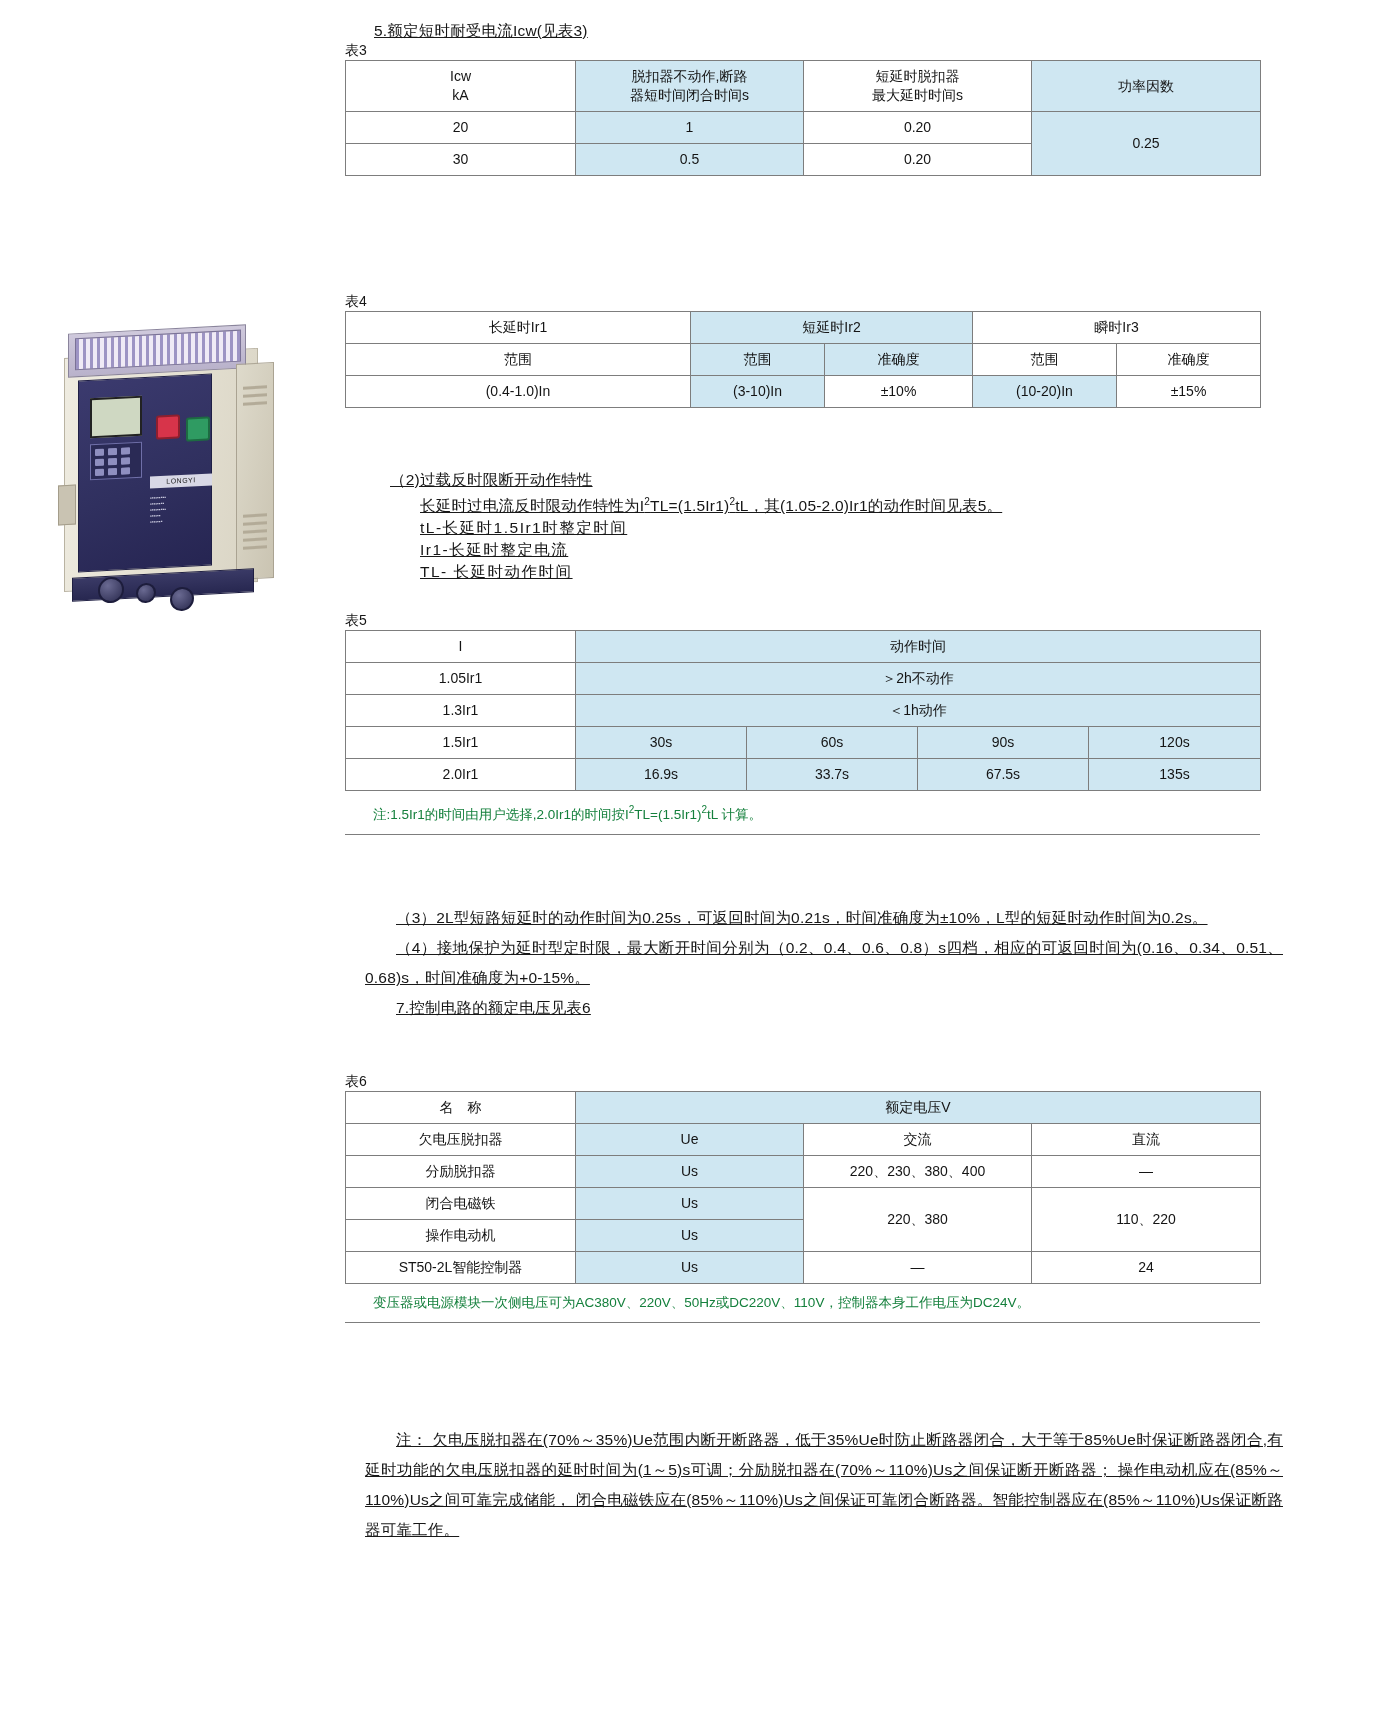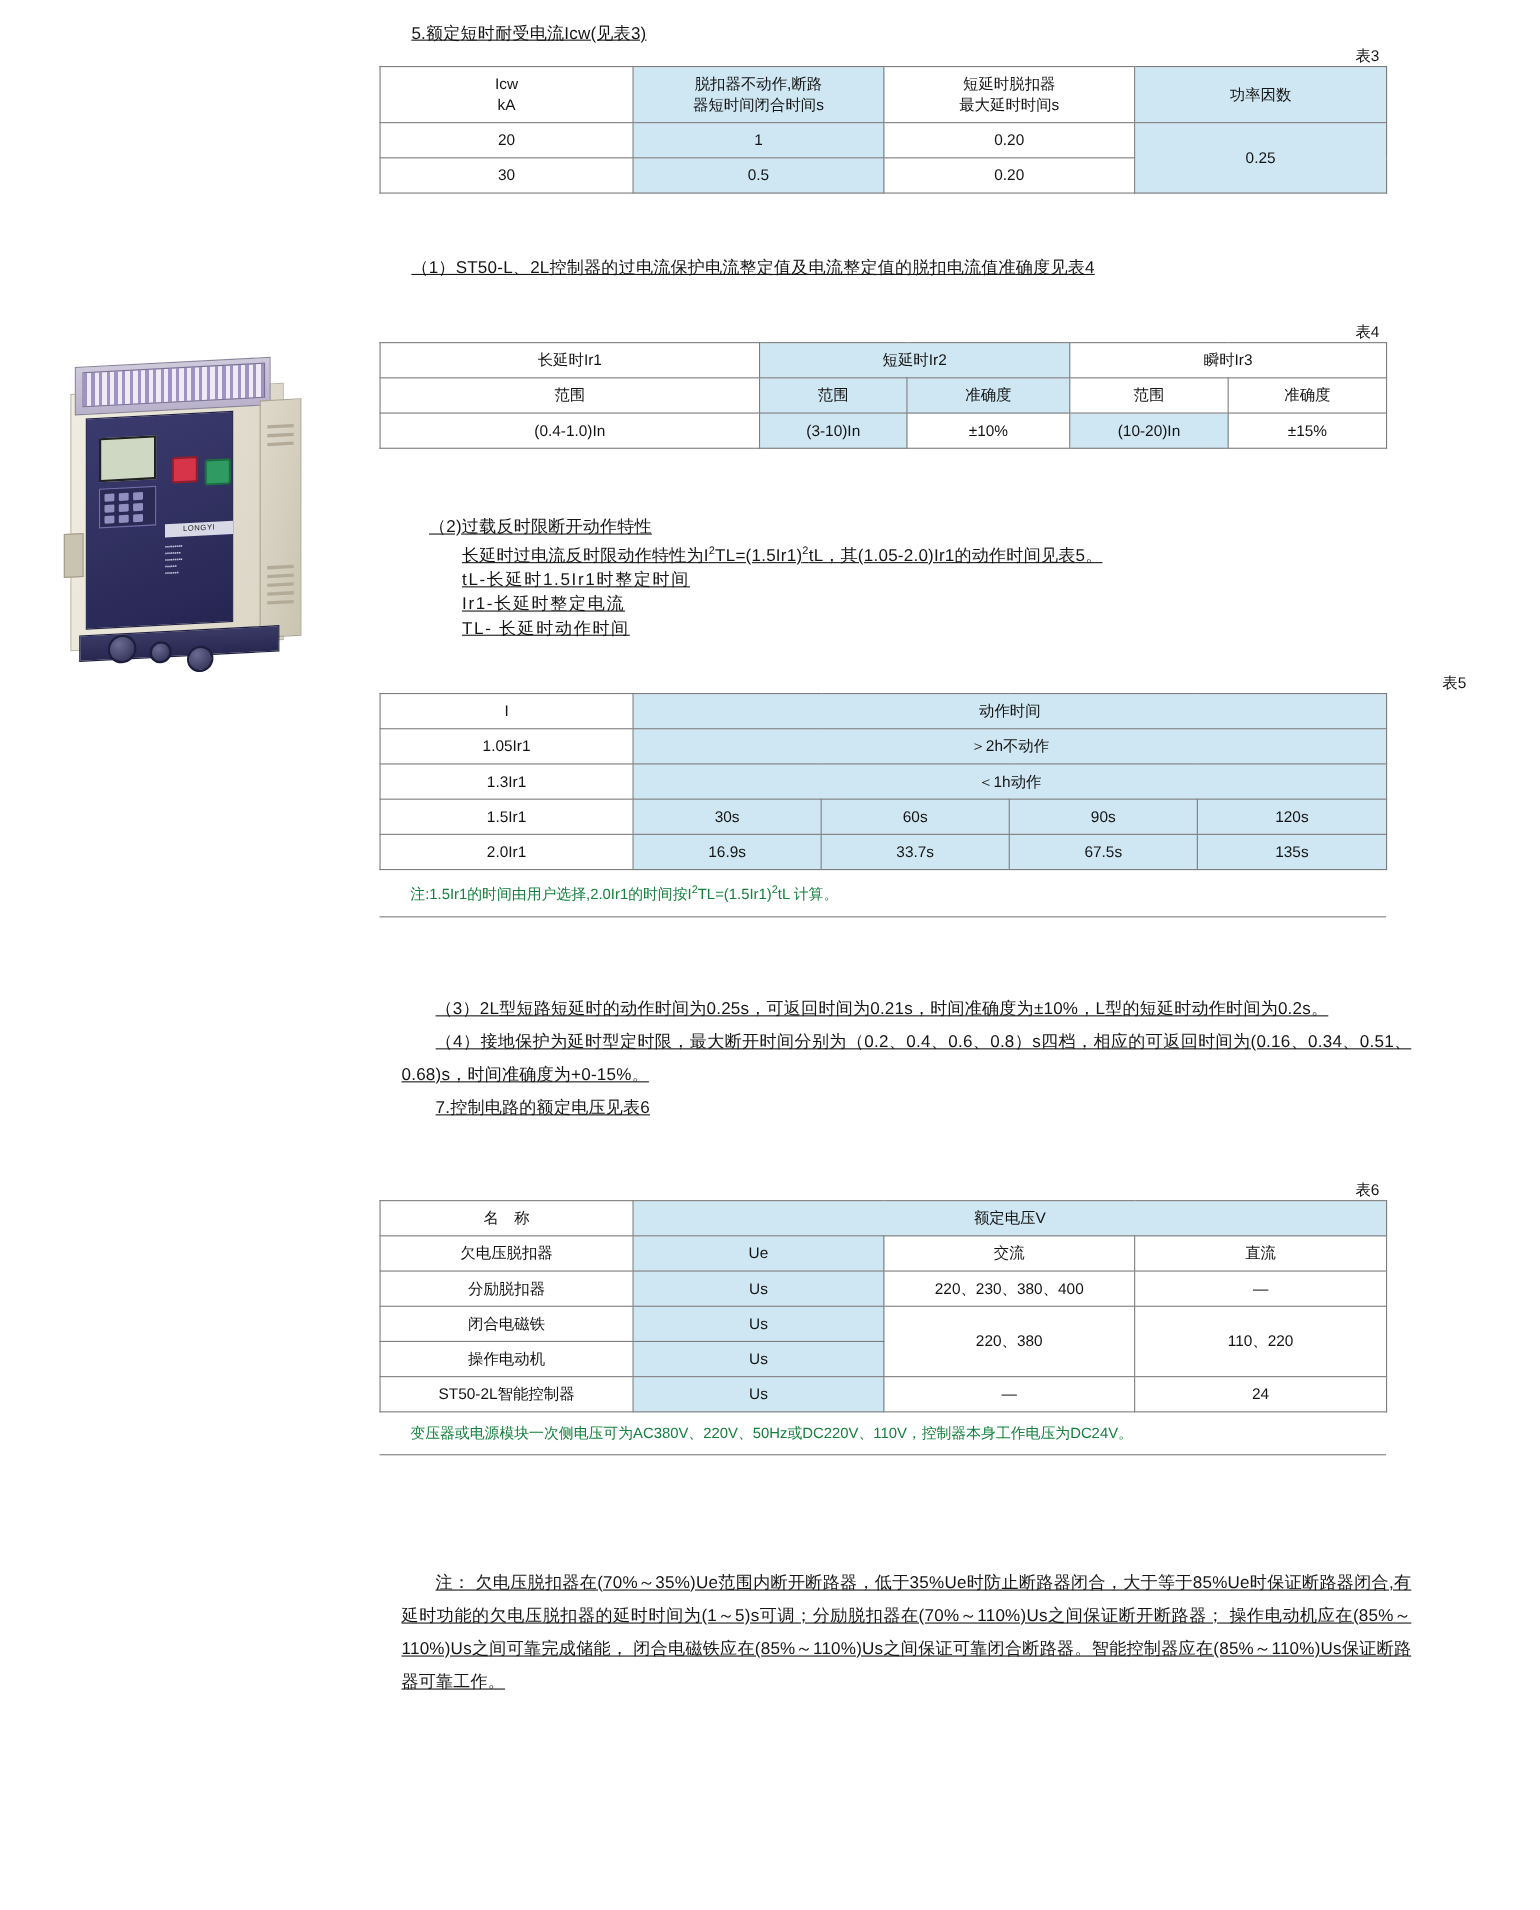--- a/index.html
+++ b/index.html
@@ -145,21 +145,21 @@
     color: #161616;
     letter-spacing: 0.2px;
   }
   .heading {
     font-size: 15.5px;
     line-height: 22px;
     color: #161616;
     letter-spacing: 0.2px;
   }
   .table-caption {
-    text-align: right;
+    text-align: left;
     font-size: 14px;
     color: #161616;
     padding-right: 6px;
   }
   table.doc {
     border-collapse: collapse;
     width: 915px;
     table-layout: fixed;
   }
   table.doc td, table.doc th {
@@ -270,21 +270,20 @@
           <tr>
             <td>30</td>
             <td class="cy">0.5</td>
             <td>0.20</td>
           </tr>
         </tbody>
       </table>
     </div>
 
     <div class="txt-block" style="left:29px; top:233px;">
-      <div class="heading">（1）ST50-L、2L控制器的过电流保护电流整定值及电流整定值的脱扣电流值准确度见表4</div>
     </div>
 
     <div class="tbl-wrap" style="left:0px; top:293px; width:915px;">
       <div class="table-caption">表4</div>
       <table class="doc">
         <colgroup>
           <col style="width:345px">
             <col style="width:134px">
             <col style="width:148px">
             <col style="width:144px">

